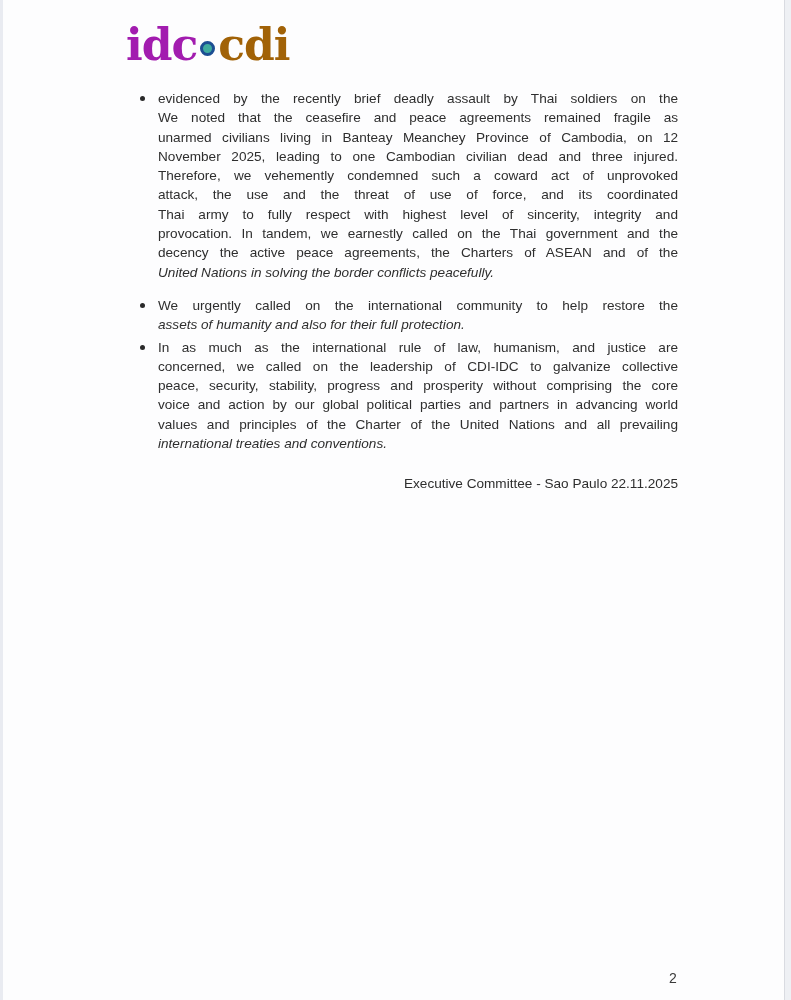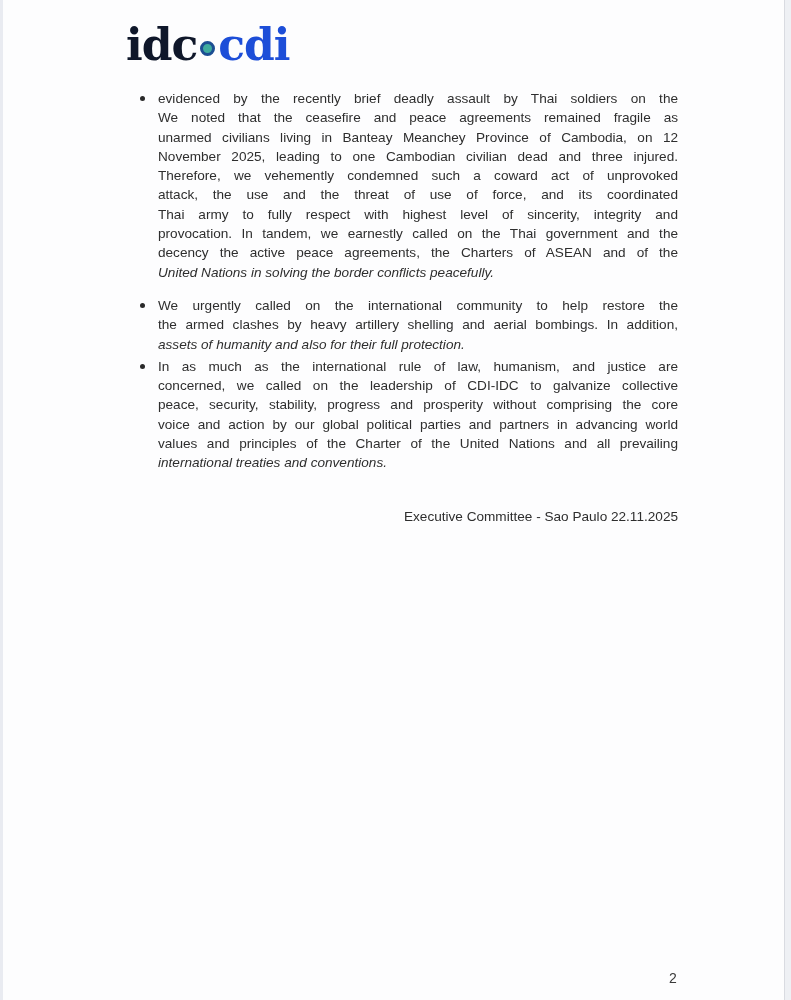--- a/index.html
+++ b/index.html
@@ -25,22 +25,22 @@
   }
   .logo {
     position: absolute; left: 126px; top: 20px;
     font-family: "DejaVu Serif", serif;
     font-weight: bold;
     font-size: 44px;
     line-height: 50px;
     letter-spacing: -1px;
     white-space: nowrap;
   }
-  .logo-idc { color: #0f172a; }
-  .logo-cdi { color: #1d4ed8; }
+  .logo-idc { color: #a21caf; }
+  .logo-cdi { color: #a16207; }
   .logo-dot {
     display: inline-block;
     width: 9px; height: 9px;
     border-radius: 50%;
     background: #3fab9e;
     border: 3px solid #1c4e93;
     vertical-align: 4px;
     margin: 0 3px;
   }
   .content {
@@ -52,21 +52,21 @@
   .bullet { position: relative; padding-left: 20px; margin-bottom: 14px; }
   .bullet.b2 { margin-bottom: 3px; }
   .marker {
     position: absolute; left: 2px; top: 7px;
     width: 5px; height: 5px;
     border-radius: 50%;
     background: #2a2a2a;
   }
   .j { text-align: justify; text-align-last: justify; }
   .e { text-align: left; font-style: italic; }
-  .signature { margin-top: 34px; text-align: right; }
+  .signature { margin-top: 21px; text-align: right; }
   .page-number {
     position: absolute; left: 669px; top: 970px;
     font-size: 14px; color: #3a3a3a;
   }
 </style>
 </head>
 <body>
 
 <div class="page">
   <div class="edge-left"></div>
@@ -88,21 +88,20 @@
       <div class="j">attack, the use and the threat of use of force, and its coordinated</div>
       <div class="j">Thai army to fully respect with highest level of sincerity, integrity and</div>
       <div class="j">provocation. In tandem, we earnestly called on the Thai government and the</div>
       <div class="j">decency the active peace agreements, the Charters of ASEAN and of the</div>
       <div class="e">United Nations in solving the border conflicts peacefully.</div>
     </div>
 
     <div class="bullet b2">
       <span class="marker"></span>
       <div class="j">We urgently called on the international community to help restore the</div>
-      <div class="j">the armed clashes by heavy artillery shelling and aerial bombings. In addition,</div>
       <div class="e">assets of humanity and also for their full protection.</div>
     </div>
 
     <div class="bullet">
       <span class="marker"></span>
       <div class="j">In as much as the international rule of law, humanism, and justice are</div>
       <div class="j">concerned, we called on the leadership of CDI-IDC to galvanize collective</div>
       <div class="j">peace, security, stability, progress and prosperity without comprising the core</div>
       <div class="j">voice and action by our global political parties and partners in advancing world</div>
       <div class="j">values and principles of the Charter of the United Nations and all prevailing</div>

